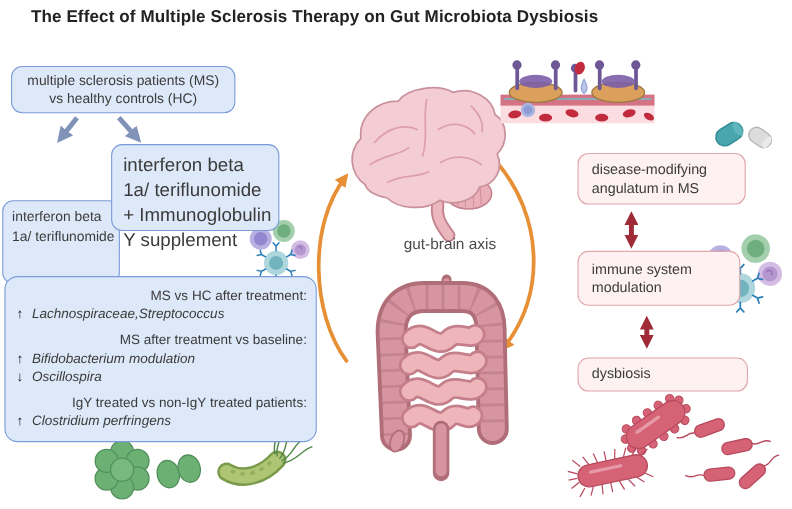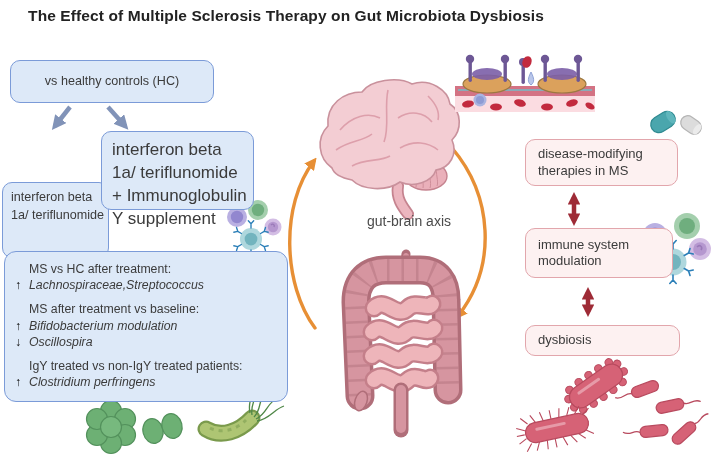--- a/index.html
+++ b/index.html
@@ -21,21 +21,21 @@
     box-sizing:border-box;color:#3b3b3b;display:flex;align-items:center;
     font-size:13px;line-height:1.25;padding:4px 8px 4px 12px;
   }
   #boxA{left:10px;top:60px;width:204px;height:43px;display:flex;flex-direction:column;
         justify-content:center;text-align:center;font-size:12.6px;line-height:1.3;}
   #boxB{left:2px;top:136px;width:107px;height:76px;font-size:12.6px;line-height:1.4;padding:6px 3px 6px 8px;margin-top:46px;}
   #boxC{left:101px;top:131px;width:153px;height:79px;font-size:17px;line-height:1.35;padding:7px 6px 7px 10px;}
   #boxD{left:4px;top:251px;width:284px;height:151px;border-radius:12px;
         font-size:12.3px;line-height:1.32;padding:9px 8px 6px 10px;}
   .res-group{margin-bottom:8px;}
-  .res-heading{padding-left:14px;}
+  .res-heading{padding-left:14px;text-align:right;}
   .res-item{display:flex;align-items:baseline;}
   .dir{width:14px;font-weight:700;color:#111;flex:0 0 14px;}
   .species{font-style:italic;}
   #boxE{left:525px;top:139px;width:153px;height:47px;}
   #boxF{left:525px;top:228px;width:148px;height:50px;}
   #boxG{left:525px;top:325px;width:155px;height:31px;}
   #axis-label{position:absolute;left:331px;top:213px;width:120px;text-align:right;
         font-size:14px;color:#4b4b4b;}
 </style>
 </head>
@@ -282,20 +282,21 @@
       <g transform="translate(684,433) rotate(-42)">
         <rect x="-14" y="-5.5" width="28" height="11" rx="5.5"></rect>
         <path d="M 14,0 C 20,4 24,-3 31,2" fill="none" stroke-width="1.3"></path>
       </g>
     </g>
   </svg>
 
   <div class="title">The Effect of Multiple Sclerosis Therapy on Gut Microbiota Dysbiosis</div>
 
   <div class="box-blue" id="boxA">
+    <span>multiple sclerosis patients (MS)</span>
     <span>vs healthy controls (HC)</span>
   </div>
   <div class="box-blue" id="boxB">interferon beta 1a/ teriflunomide</div>
   <div class="box-blue" id="boxC">interferon beta 1a/ teriflunomide + Immunoglobulin Y supplement</div>
 
   <div class="box-blue" id="boxD">
     <div class="res-group">
       <div class="res-heading">MS vs HC after treatment:</div>
       <div class="res-item">
         <span class="dir">↑</span>
@@ -317,17 +318,17 @@
       <div class="res-heading">IgY treated vs non-IgY treated patients:</div>
       <div class="res-item">
         <span class="dir">↑</span>
         <span class="species">Clostridium perfringens</span>
       </div>
     </div>
   </div>
 
   <div id="axis-label">gut-brain axis</div>
 
-  <div class="box-pink" id="boxE">disease-modifying therapies in MS</div>
+  <div class="box-pink" id="boxE">disease-modifying angulatum in MS</div>
   <div class="box-pink" id="boxG">dysbiosis</div>
   <div class="box-pink" id="boxF">immune system modulation</div>
 
 </div>
 
 </body></html>

